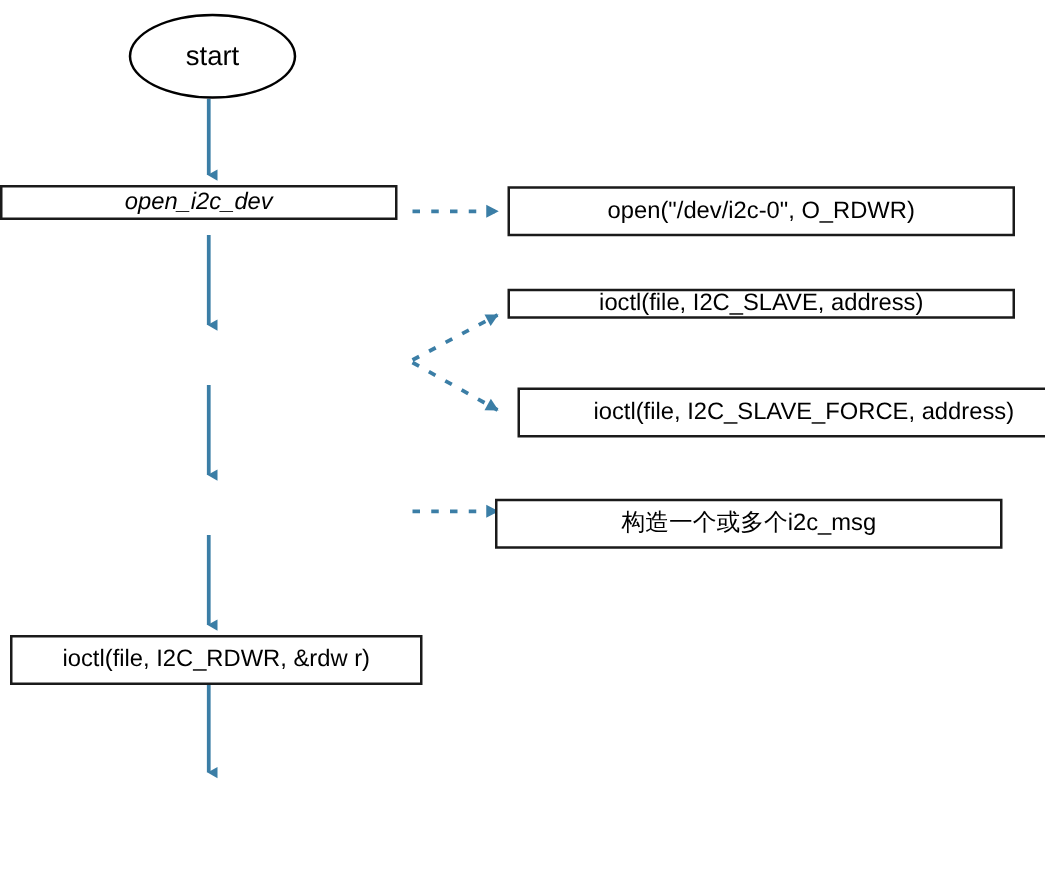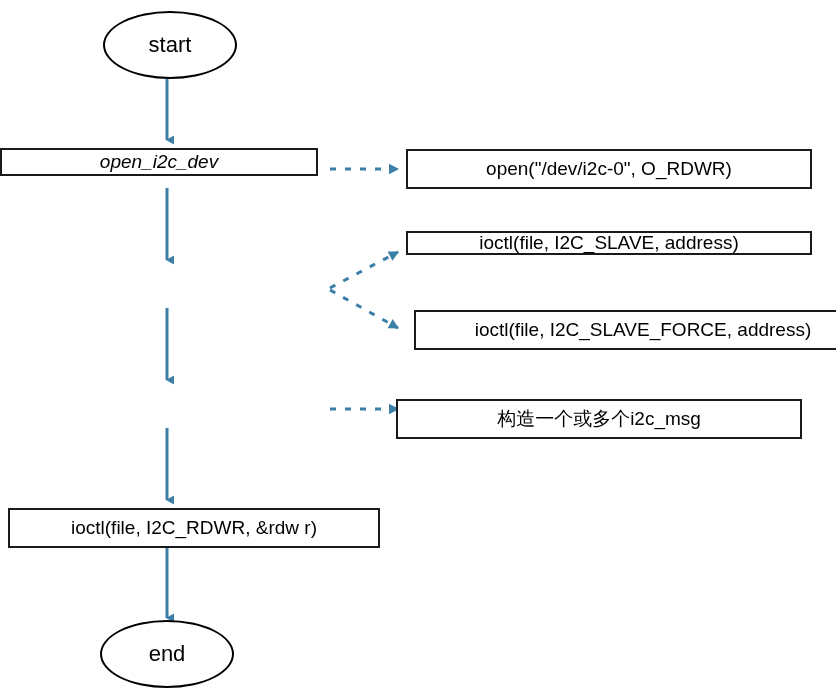--- a/index.html
+++ b/index.html
@@ -104,21 +104,18 @@
 
   <div class="node process" style="left:414px; top:310px; width:458px; height:40px;">
     <span class="node-label">ioctl(file, I2C_SLAVE_FORCE, address)</span>
   </div>
 
 
   <div class="node process" style="left:396px; top:389px; width:406px; height:40px;margin-top:10px;">
     <span class="node-label">构造一个或多个i2c_msg</span>
   </div>
 
-  <div class="node process" style="left:8px; top:508px; width:372px; height:40px;">
+  <div class="node process" style="left:8px; top:508px; width:330px; height:40px;">
     <span class="node-label">ioctl(file, I2C_RDWR, &amp;rdw r)</span>
   </div>
 
-  <div class="node terminator" style="left:100px; top:620px; width:134px; height:68px;">
-    <span class="node-label">end</span>
-  </div>
 
 </div>
 
 </body></html>

